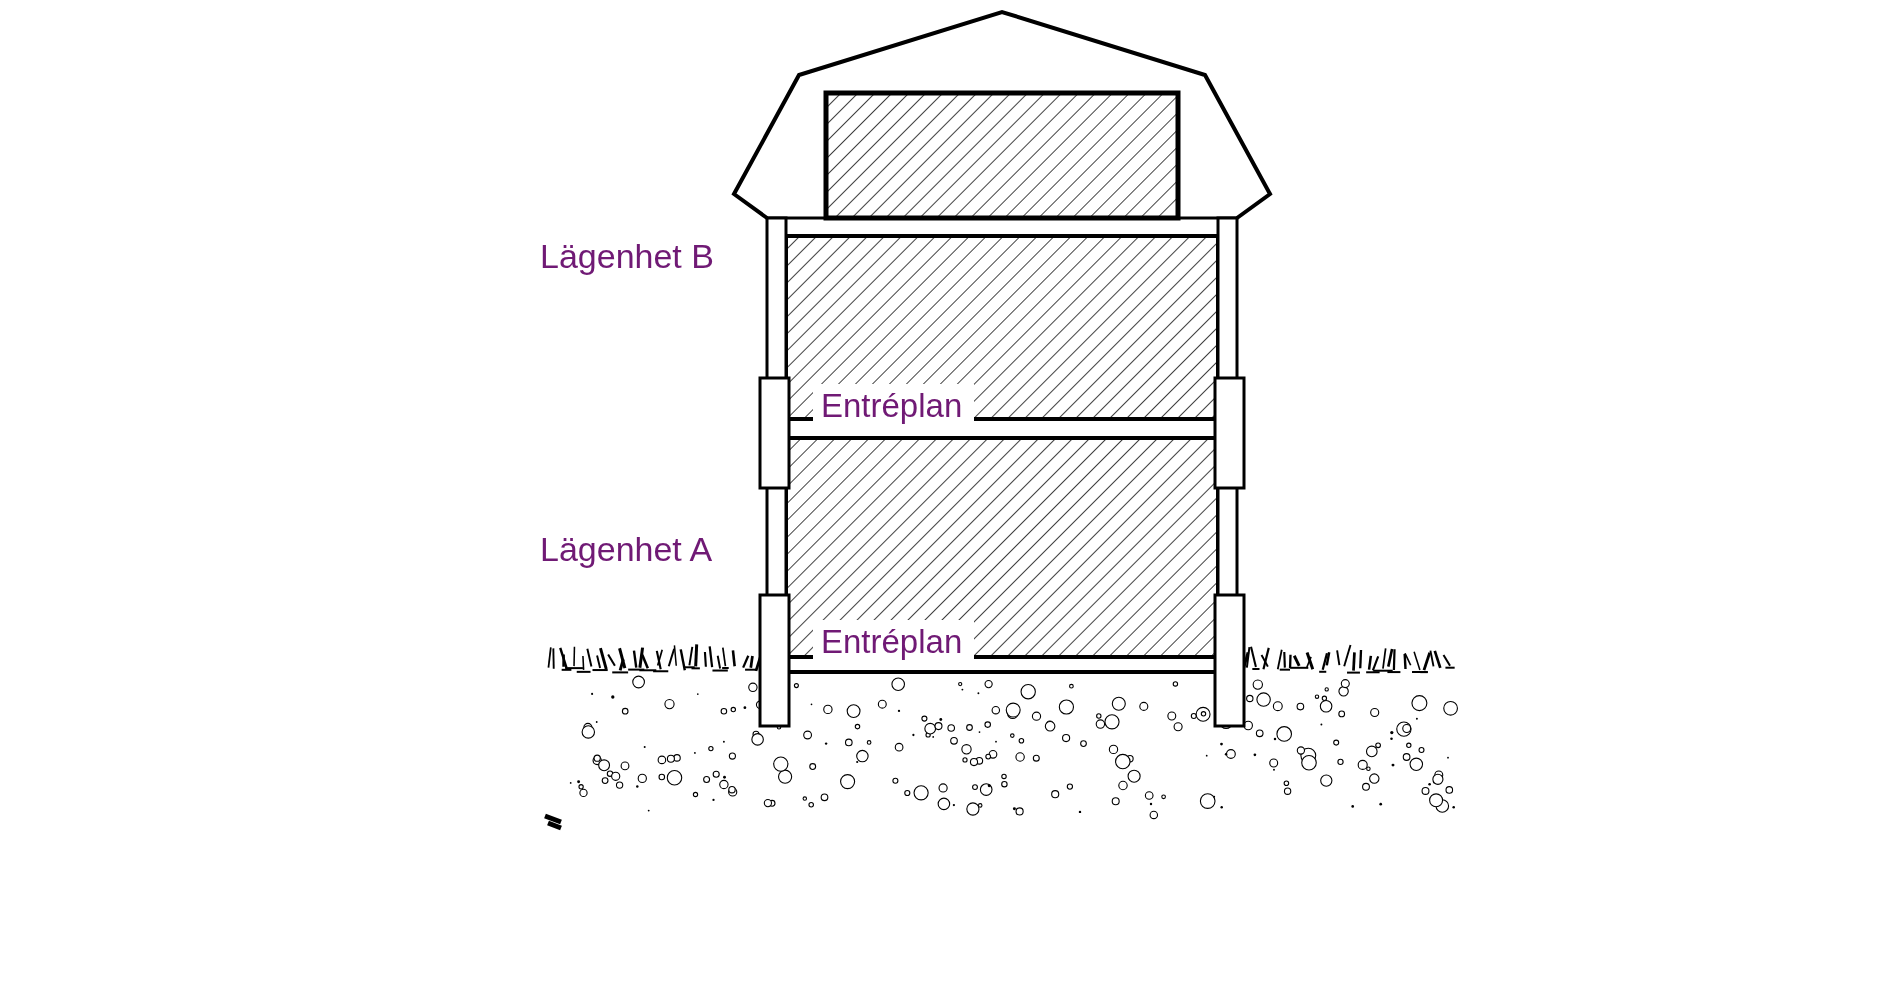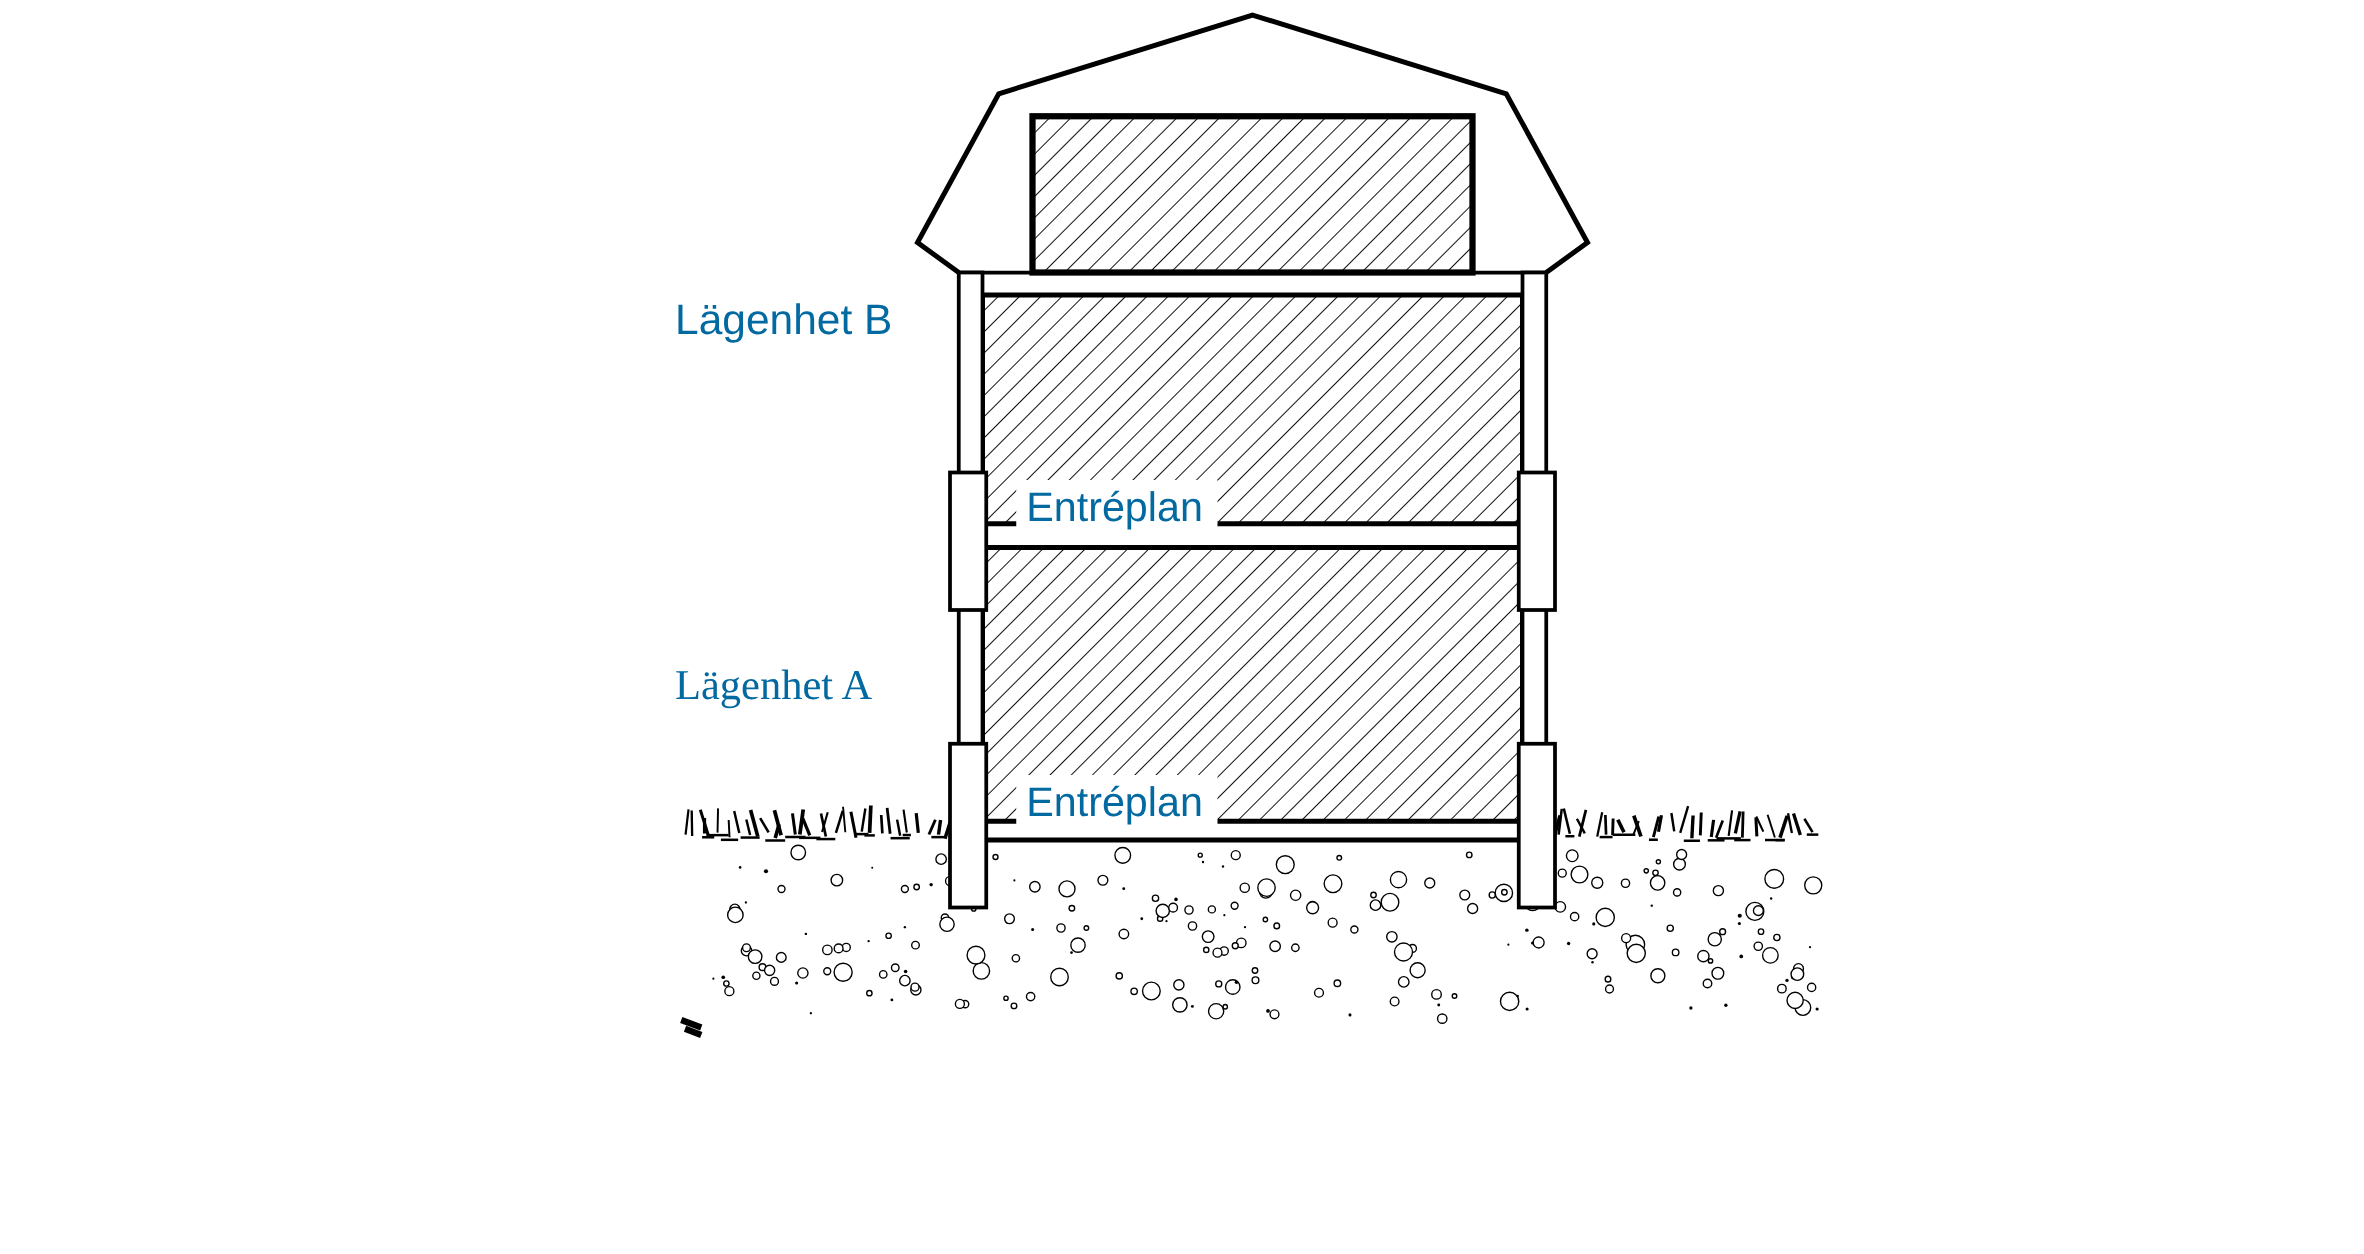--- a/index.html
+++ b/index.html
@@ -3,21 +3,21 @@
 <meta charset="utf-8">
 <style>
   html,body{margin:0;padding:0;background:#ffffff;}
   .canvas{
     position:relative;
     width:1891px;height:1003px;
     background:#ffffff;
     font-family:"Liberation Sans", sans-serif;
     overflow:hidden;
   }
-  .label{position:absolute;color:#0369a1;white-space:nowrap;line-height:1.2;}
+  .label{position:absolute;color:#701a75;white-space:nowrap;line-height:1.2;}
   .apt-label{font-size:34px;}
   .entry-label{font-size:33px;background:#ffffff;padding:2px 12px 4px 8px;margin-top:22px;}
   svg{position:absolute;left:0;top:0;}
 </style>
 </head>
 <body>
 
 <div class="canvas">
 
   <svg width="1891" height="1003" viewBox="0 0 1891 1003" xmlns="http://www.w3.org/2000/svg">
@@ -366,18 +366,18 @@
       <rect x="760" y="378" width="29" height="110" fill="#ffffff" stroke-width="3"></rect>
       <rect x="1215" y="378" width="29" height="110" fill="#ffffff" stroke-width="3"></rect>
 
       <rect x="760" y="595" width="29" height="131" fill="#ffffff" stroke-width="3"></rect>
       <rect x="1215" y="595" width="29" height="131" fill="#ffffff" stroke-width="3"></rect>
     </g>
   </svg>
 
   <div class="label apt-label" style="left:540px;top:236px;">Lägenhet B</div>
 
-  <div class="label apt-label" style="left:540px;top:529px;font-family:Liberation Serif, serif;">Lägenhet A</div>
+  <div class="label apt-label" style="left:540px;top:529px;">Lägenhet A</div>
 
   <div class="label entry-label" style="left:813px;top:362px;">Entréplan</div>
 
   <div class="label entry-label" style="left:813px;top:598px;">Entréplan</div>
 </div>
 
 </body></html>

